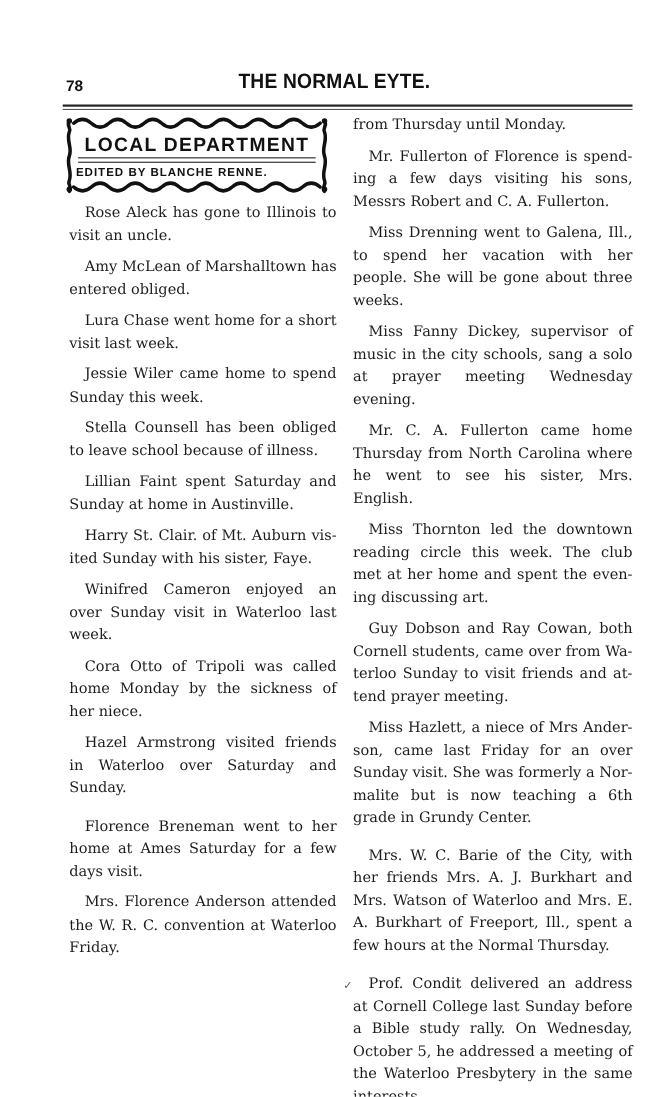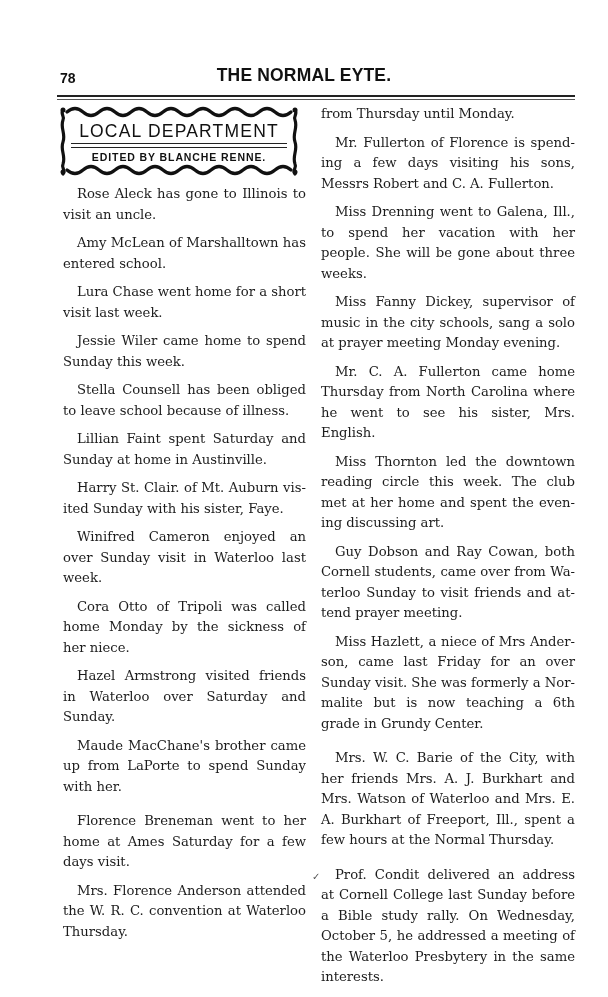--- a/index.html
+++ b/index.html
@@ -73,41 +73,41 @@
     margin: 0 0 6px -6px;
   }
   .dept-box svg { position: absolute; left: 0; top: 0; }
   .dept-title {
     position: absolute;
     left: 12px;
     right: 12px;
     top: 17px;
     text-align: center;
     font-family: "Liberation Sans", sans-serif;
-    font-weight: normal;
+    font-weight: bold;
     font-size: 17.5px;
     letter-spacing: 1.2px;
     color: #111;
     white-space: nowrap;
   }
   .dept-rule {
     position: absolute;
     left: 14px;
     right: 14px;
     top: 39px;
     height: 3px;
     border-top: 1px solid #222;
     border-bottom: 1px solid #222;
   }
   .dept-editor {
     position: absolute;
     left: 12px;
     right: 12px;
     top: 43px;
-    text-align: center;
+    text-align: left;
     font-family: "Liberation Sans", sans-serif;
     font-weight: bold;
     font-size: 10.5px;
     letter-spacing: 0.9px;
     color: #111;
     white-space: nowrap;
   }
   .check-mark {
     position: absolute;
     left: -9px;
@@ -143,40 +143,39 @@
         <circle cx="6" cy="68" r="2.5"></circle>
           <circle cx="238" cy="68" r="2.5"></circle>
       </g>
     </svg>
     <div class="dept-title">LOCAL DEPARTMENT</div>
     <div class="dept-rule"></div>
     <div class="dept-editor">EDITED BY BLANCHE RENNE.</div>
   </div>
 
   <p class="para">Rose Aleck has gone to Illinois to visit an uncle.</p>
-  <p class="para">Amy McLean of Marshalltown has entered school.</p>
+  <p class="para">Amy McLean of Marshalltown has entered obliged.</p>
   <p class="para">Lura Chase went home for a short visit last week.</p>
   <p class="para">Jessie Wiler came home to spend Sunday this week.</p>
   <p class="para">Stella Counsell has been obliged to leave school because of illness.</p>
   <p class="para">Lillian Faint spent Saturday and Sunday at home in Austinville.</p>
   <p class="para">Harry St. Clair. of Mt. Auburn vis­ited Sunday with his sister, Faye.</p>
   <p class="para">Winifred Cameron enjoyed an over Sunday visit in Waterloo last week.</p>
   <p class="para">Cora Otto of Tripoli was called home Monday by the sickness of her niece.</p>
   <p class="para">Hazel Armstrong visited friends in Waterloo over Saturday and Sunday.</p>
-  <p class="para">Maude MacChane's brother came up from LaPorte to spend Sunday with her.</p>
   <p class="para gap">Florence Breneman went to her home at Ames Saturday for a few days visit.</p>
-  <p class="para">Mrs. Florence Anderson attended the W. R. C. convention at Waterloo Thursday.</p>
+  <p class="para">Mrs. Florence Anderson attended the W. R. C. convention at Waterloo Friday.</p>
 
 </div>
 
 <div class="col col-right">
   <p class="para cont">from Thursday until Monday.</p>
   <p class="para">Mr. Fullerton of Florence is spend­ing a few days visiting his sons, Messrs Robert and C. A. Fullerton.</p>
   <p class="para">Miss Drenning went to Galena, Ill., to spend her vacation with her people. She will be gone about three weeks.</p>
-  <p class="para">Miss Fanny Dickey, supervisor of music in the city schools, sang a solo at prayer meeting Monday evening.</p>
+  <p class="para">Miss Fanny Dickey, supervisor of music in the city schools, sang a solo at prayer meeting Wednesday evening.</p>
   <p class="para">Mr. C. A. Fullerton came home Thursday from North Carolina where he went to see his sister, Mrs. English.</p>
   <p class="para">Miss Thornton led the downtown reading circle this week. The club met at her home and spent the even­ing discussing art.</p>
   <p class="para">Guy Dobson and Ray Cowan, both Cornell students, came over from Wa­terloo Sunday to visit friends and at­tend prayer meeting.</p>
   <p class="para">Miss Hazlett, a niece of Mrs Ander­son, came last Friday for an over Sun­day visit. She was formerly a Nor­malite but is now teaching a 6th grade in Grundy Center.</p>
   <p class="para gap">Mrs. W. C. Barie of the City, with her friends Mrs. A. J. Burkhart and Mrs. Watson of Waterloo and Mrs. E. A. Burkhart of Freeport, Ill., spent a few hours at the Normal Thursday.</p>
   <div class="rel gap" style="margin-top:14px;">
     <span class="check-mark" style="top:2px;">✓</span>
     <p class="para">Prof. Condit delivered an address at Cornell College last Sunday before a Bible study rally. On Wednesday, October 5, he addressed a meeting of the Waterloo Presbytery in the same interests.</p>
   </div>
 

